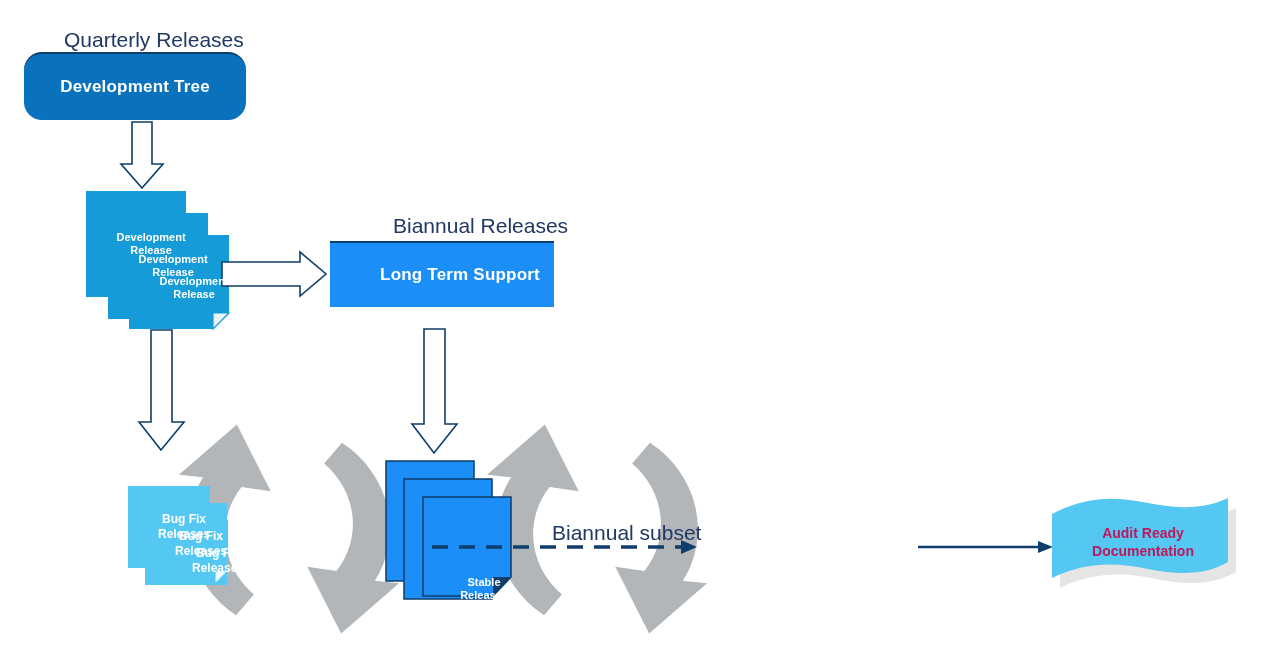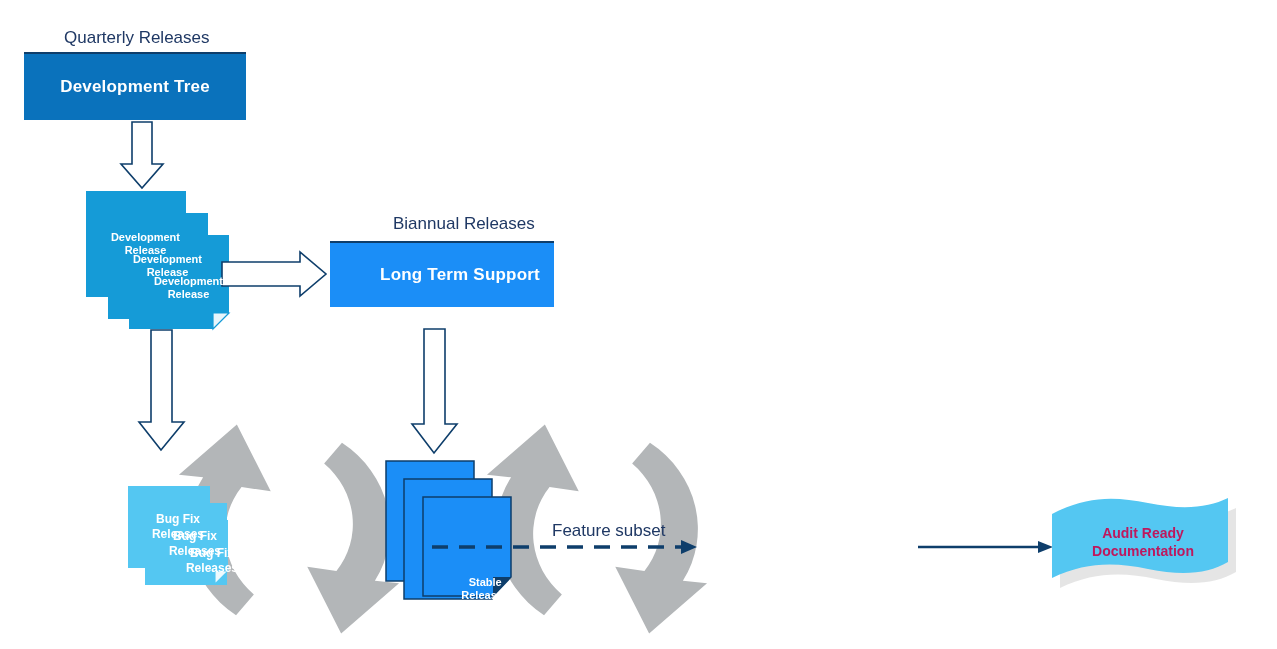--- a/index.html
+++ b/index.html
@@ -2,34 +2,34 @@
 <html><head>
 <meta charset="utf-8">
 <style>
   html,body{margin:0;padding:0;background:#ffffff;}
   body{width:1277px;height:649px;position:relative;overflow:hidden;
        font-family:"Liberation Sans","DejaVu Sans",sans-serif;}
   .canvas{position:absolute;left:0;top:0;width:1277px;height:649px;}
   .layer-svg{position:absolute;left:0;top:0;width:1277px;height:649px;}
   .node{position:absolute;box-sizing:border-box;display:flex;align-items:center;
         justify-content:center;text-align:center;color:#ffffff;}
-  .caption{position:absolute;color:#1F3864;font-size:17px;font-weight:400;
+  .caption{position:absolute;color:#1F3864;font-size:21px;font-weight:400;
            white-space:nowrap;}
 
   
   .box-dev-tree{left:24px;top:52px;width:222px;height:68px;background:#0A72BC;
-      border-top:2px solid #0E3E6B;font-size:17px;font-weight:700;letter-spacing:.2px;}
+      border-top:2px solid #0E3E6B;font-size:17px;font-weight:700;letter-spacing:.2px;border-radius:18px;}
   .box-lts{left:330px;top:241px;width:224px;height:66px;background:#1B8EF7;
       border-top:2px solid #0E3E6B;font-size:17px;font-weight:700;letter-spacing:.2px;padding-left:36px;}
   .box-acb{left:692px;top:514px;width:226px;height:66px;background:#0B5394;
       font-size:17px;font-weight:700;letter-spacing:.2px;}
 
   
   .stack{position:absolute;}
-  .card{position:absolute;display:flex;align-items:center;justify-content:flex-end;
+  .card{position:absolute;display:flex;align-items:center;justify-content:center;
         text-align:center;color:#ffffff;line-height:1.22;box-sizing:border-box;padding-left:30px;}
   .card span{display:block;padding:0 6px;}
 
   .card-dev{width:100px;height:106px;background:#159BD7;font-size:11px;font-weight:700;}
   .card-bug{width:82px;height:82px;background:#54C7F2;font-size:12px;font-weight:700;}
   .card-stable{width:92px;height:122px;background:#1B8EF7;border:1.5px solid #0E3E6B;
         font-size:11px;font-weight:700;margin-top:31px;}
   .banner-label{position:absolute;left:1048px;top:496px;width:190px;height:92px;
         display:flex;align-items:center;justify-content:center;text-align:center;
         color:#be185d;font-size:14px;font-weight:700;line-height:1.3;}
@@ -137,21 +137,21 @@
                L 1228 562
                C 1208 574, 1182 576, 1148 569
                C 1114 562, 1086 562, 1052 578 Z" fill="#54C7F2"></path>
     </g>
   </svg>
 
   <div class="caption" style="left:64px;top:28px;">Quarterly Releases</div>
 
   <div class="caption" style="left:373px;top:214px;margin-left:20px;">Biannual Releases</div>
 
-  <div class="caption" style="left:552px;top:521px;">Feature subset</div>
+  <div class="caption" style="left:552px;top:521px;">Biannual subset</div>
 
   <div class="node box-dev-tree">
     <span>Development Tree</span>
   </div>
 
   <div class="node box-lts">
     <span>Long Term Support</span>
   </div>
 
 

